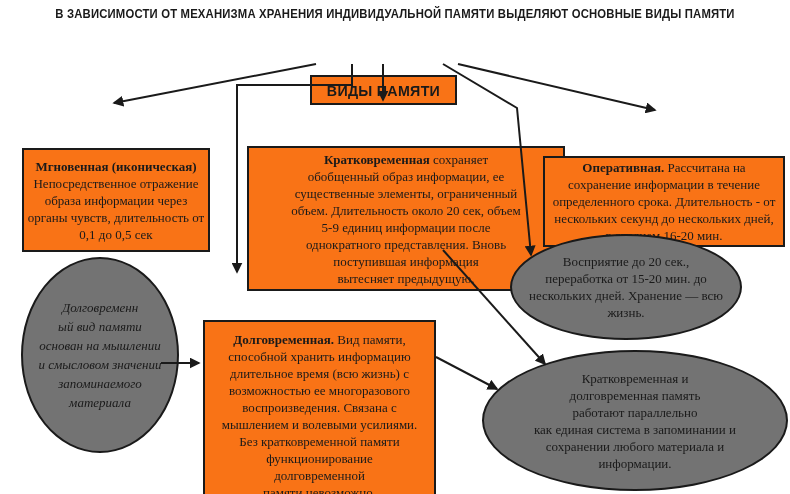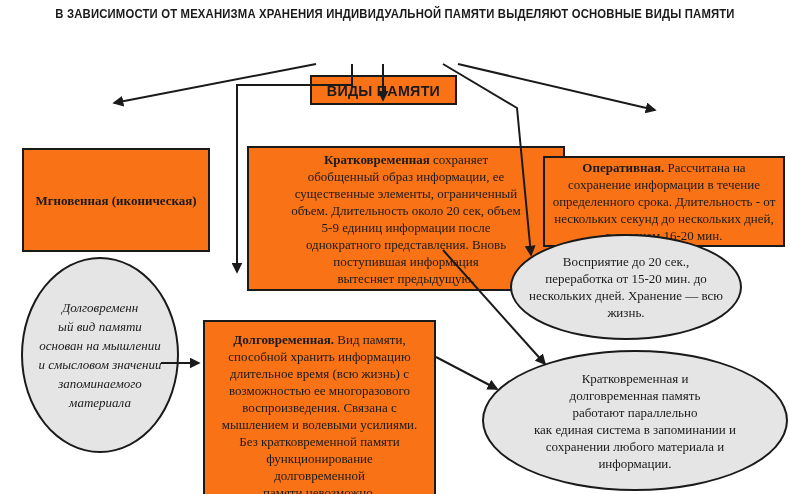--- a/index.html
+++ b/index.html
@@ -20,21 +20,21 @@
     display:flex;flex-direction:column;justify-content:center;align-items:flex-start;
     z-index:2;
     margin-top:42px;
   }
   .txt{
     white-space:pre-line;text-align:center;font-size:13px;line-height:17px;width:100%;
   }
   .lead{font-weight:bold;}
   .lead.block{display:block;}
   .ellipse{
-    position:absolute;box-sizing:border-box;border:2px solid #1a1a1a;background:#e5e5e5;
+    position:absolute;box-sizing:border-box;border:2px solid #1a1a1a;background:#737373;
     border-radius:50%;display:flex;justify-content:center;align-items:center;
     z-index:2;
   }
   .root-box{left:310px;top:33px;width:147px;height:30px;}
   .root-box .txt{
     font-family:"Liberation Sans",sans-serif;font-weight:bold;font-size:15px;
     letter-spacing:0.3px;white-space:nowrap;transform:scaleX(0.95);
   }
   .instant-box{left:22px;top:106px;width:188px;height:104px;padding:2px 3px;}
   .shortterm-box{left:247px;top:104px;width:318px;height:145px;padding:17px 3px;}
@@ -68,21 +68,24 @@
     <line x1="443" y1="250" x2="545" y2="364" marker-end="url(#ah)"></line>
     <line x1="436" y1="357" x2="497" y2="389" marker-end="url(#ah)"></line>
     <line x1="161" y1="363" x2="199" y2="363" marker-end="url(#ah)"></line>
   </svg>
 
   <div class="box root-box">
     <div class="txt">ВИДЫ ПАМЯТИ</div>
   </div>
 
   <div class="box instant-box">
-    <div class="txt"><b class="lead block">Мгновенная (иконическая)</b></div>
+    <div class="txt"><b class="lead block">Мгновенная (иконическая)</b><span>Непосредственное отражение
+образа информации через
+органы чувств, длительность от
+0,1 до 0,5 сек</span></div>
   </div>
 
   <div class="box shortterm-box">
     <div class="txt"><b class="lead">Кратковременная</b><span> сохраняет
 обобщенный образ информации, ее
 существенные элементы, ограниченный
 объем. Длительность около 20 сек, объем
 5-9 единиц информации после
 однократного представления. Вновь
 поступившая информация

